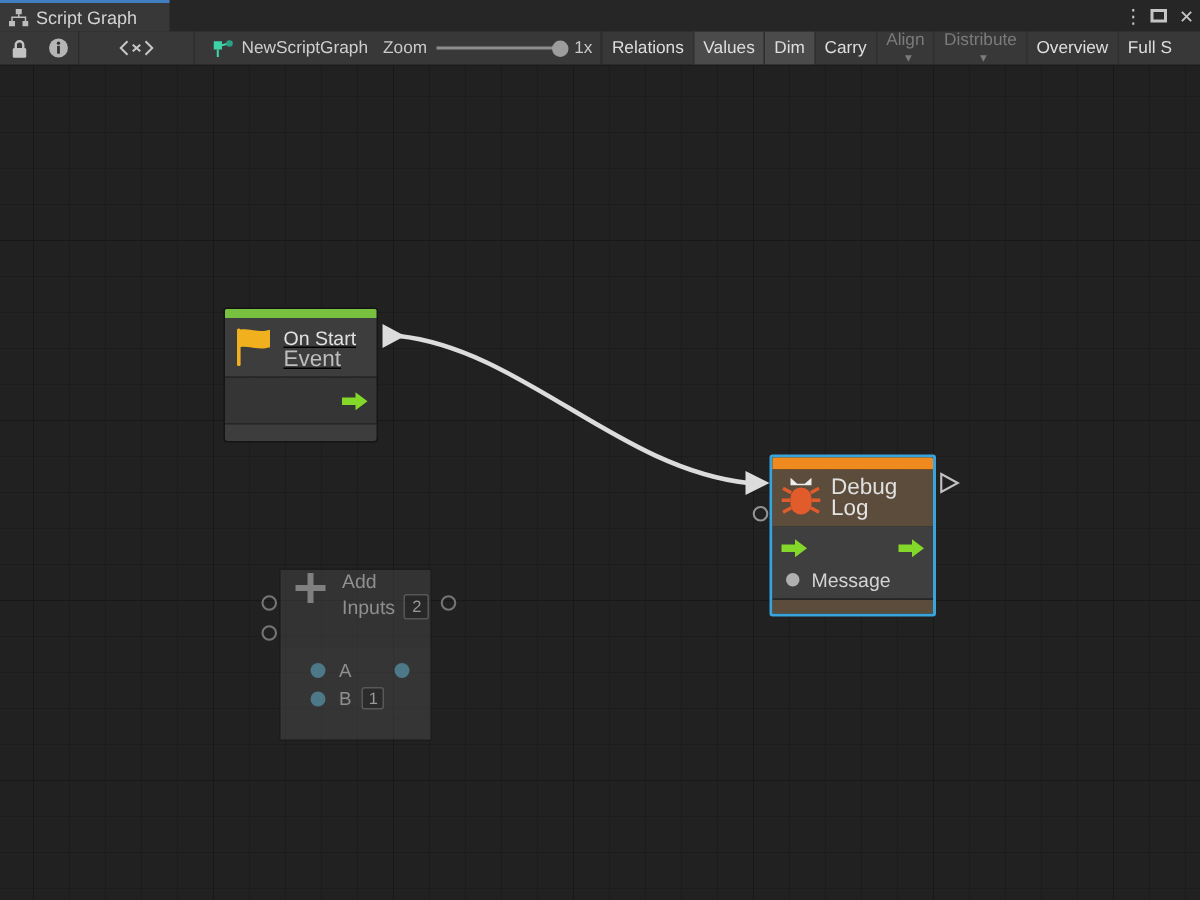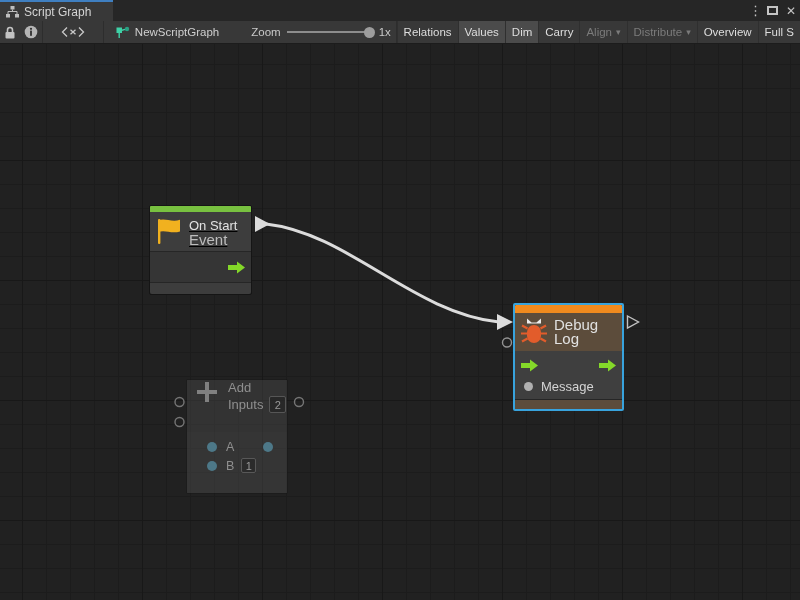--- a/index.html
+++ b/index.html
@@ -17,27 +17,27 @@
   .closex::after { content:"\2715"; }
 
   
   .toolbar { position:absolute; left:0; top:21px; width:800px; height:23px; background:#383838; border-bottom:1px solid #1c1c1c; display:flex; align-items:stretch; overflow:hidden; white-space:nowrap; }
   .tool-ico { display:flex; align-items:center; justify-content:center; }
   .lockbtn { width:25px; }
   .infobtn { width:27px; }
   .codebtn { width:76px; }
   .sep { width:1px; background:#2d2d2d; height:100%; }
   .graphref { display:flex; align-items:center; gap:5px; padding:0 10px 0 12px; color:#cfcfcf; font-size:11.5px; }
-  .zoomgroup { display:flex; align-items:center; margin-left:22px; color:#c9c9c9; font-size:11.5px; }
+  .zoomgroup { display:flex; align-items:center; color:#c9c9c9; font-size:11.5px; }
   .zoomtrack { position:relative; width:86px; height:2px; background:#8d8d8d; margin:0 6px; }
   .zoomhandle { position:absolute; right:-2px; top:-4.5px; width:11px; height:11px; border-radius:50%; background:#9d9d9d; }
   .zoomval { margin-right:5px; }
   .tbtn { display:flex; align-items:center; padding:0 6px; font-size:11.5px; color:#dedede; border-left:1px solid #2f2f2f; }
   .tbtn.active { background:#4b4b4b; }
-  .tbtn.disabled { color:#7b7b7b; }
+  .tbtn.disabled { color:#7b7b7b;flex-direction:column; }
   .arrow { margin-left:4px; font-size:9px; }
   .arrow::after { content:"\25BE"; }
 
   
   .canvas { position:absolute; left:0; top:44px; width:800px; height:556px;
     background-color:#212121;
     background-image:
       linear-gradient(90deg,#181818 0 1px,transparent 1px),
       linear-gradient(#181818 0 1px,transparent 1px),
       linear-gradient(90deg,#1c1c1c 0 1px,transparent 1px),

